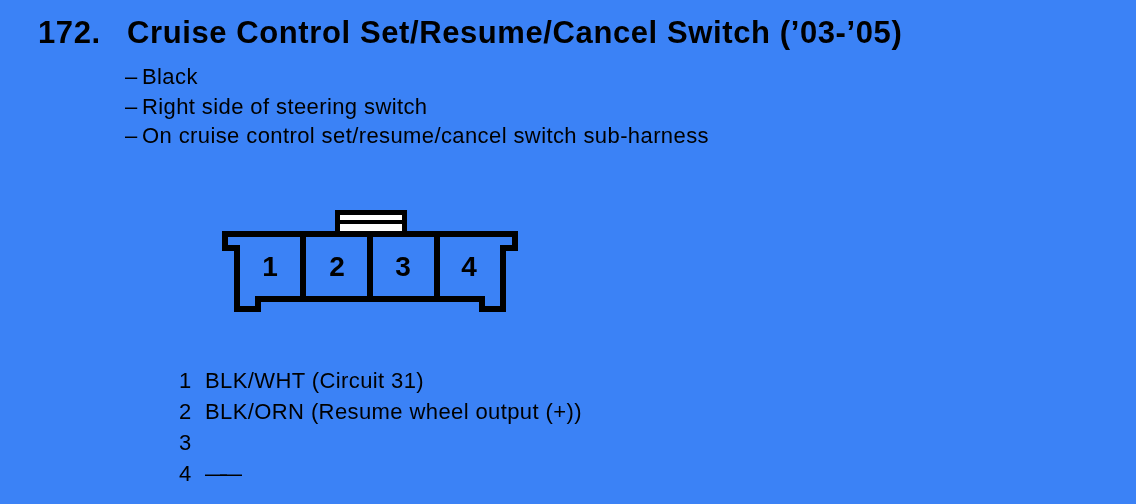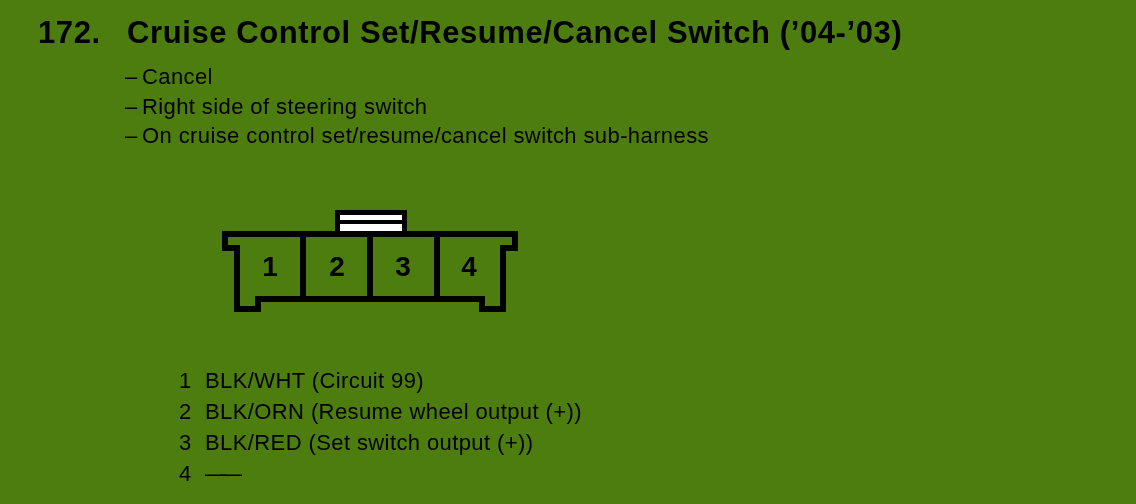--- a/index.html
+++ b/index.html
@@ -1,20 +1,20 @@
 <!DOCTYPE html>
 <html><head>
 <meta charset="utf-8">
 <style>
   html, body { margin: 0; padding: 0; background: #ffffff; }
   .page {
     position: relative;
     width: 1136px;
     height: 504px;
-    background: #4d7c0f;
+    background: #3b82f6;
     color: #000000;
     font-family: "Liberation Sans", sans-serif;
     overflow: hidden;
   }
 
   
   .heading {
     position: absolute;
     left: 38px;
     top: 13px;
@@ -70,27 +70,27 @@
   .pin-num { display: inline-block; width: 26px; flex: none; }
   .pin-label.dash-glyph { letter-spacing: -7px; }
 </style>
 </head>
 <body>
 
 <div class="page">
 
   <div class="heading">
     <span class="heading-num">172.</span>
-    <span class="heading-title">Cruise Control Set/Resume/Cancel Switch (’04-’03)</span>
+    <span class="heading-title">Cruise Control Set/Resume/Cancel Switch (’03-’05)</span>
   </div>
 
   <div class="notes">
     <div class="note-row">
       <span class="note-dash">–</span>
-      <span class="note-text">Cancel</span>
+      <span class="note-text">Black</span>
     </div>
     <div class="note-row">
       <span class="note-dash">–</span>
       <span class="note-text">Right side of steering switch</span>
     </div>
     <div class="note-row">
       <span class="note-dash">–</span>
       <span class="note-text">On cruise control set/resume/cancel switch sub-harness</span>
     </div>
   </div>
@@ -124,29 +124,28 @@
       <text x="48" y="67">1</text>
       <text x="115" y="67">2</text>
       <text x="181" y="67">3</text>
       <text x="247" y="67">4</text>
     </g>
   </svg>
 
   <div class="pin-list">
     <div class="pin-row">
       <span class="pin-num">1</span>
-      <span class="pin-label">BLK/WHT (Circuit 99)</span>
+      <span class="pin-label">BLK/WHT (Circuit 31)</span>
     </div>
     <div class="pin-row">
       <span class="pin-num">2</span>
       <span class="pin-label">BLK/ORN (Resume wheel output (+))</span>
     </div>
     <div class="pin-row">
       <span class="pin-num">3</span>
-      <span class="pin-label">BLK/RED (Set switch output (+))</span>
     </div>
     <div class="pin-row">
       <span class="pin-num">4</span>
       <span class="pin-label dash-glyph">——</span>
     </div>
   </div>
 
 </div>
 
 </body></html>

